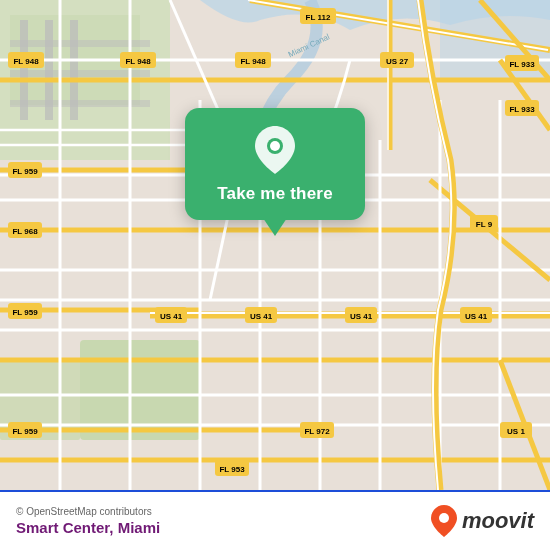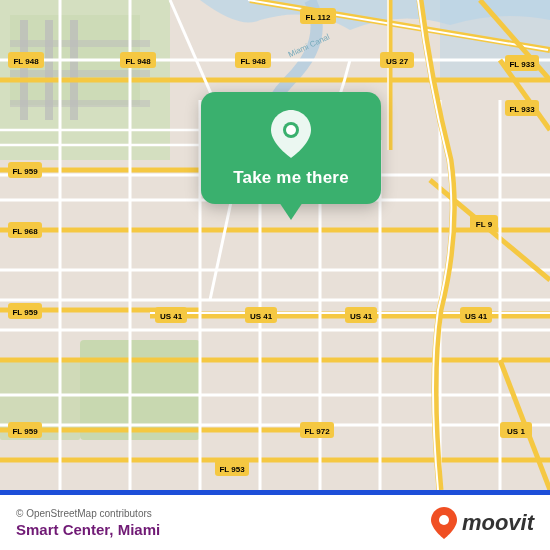--- a/index.html
+++ b/index.html
@@ -22,21 +22,21 @@
 
     
     #bottom-bar {
       width: 550px;
       height: 60px;
       background: #fff;
       display: flex;
       align-items: center;
       justify-content: space-between;
       padding: 0 16px;
-      border-top: 5px solid #1d4ed8;
+      border-top: 2px solid #1d4ed8;
       position: relative;
     }
 
     #bottom-left {
       display: flex;
       flex-direction: column;
     }
 
     #copyright-text {
       font-size: 10px;
@@ -61,33 +61,32 @@
     .moovit-text {
       font-size: 22px;
       font-weight: bold;
       color: #333;
       font-style: italic;
     }
 
     
     #popup-card {
       position: absolute;
-      top: 92px;
+      top: 108px;
       left: 50%;
       transform: translateX(-50%);
       width: 180px;
       background: #3ab06e;
       border-radius: 14px;
       display: flex;
       flex-direction: column;
       align-items: center;
       padding: 18px 16px 16px;
       z-index: 10;
       box-shadow: 0 4px 16px rgba(0,0,0,0.25);
-      margin-left: 16px;
     }
 
     #popup-card::after {
       content: '';
       position: absolute;
       bottom: -16px;
       left: 50%;
       transform: translateX(-50%);
       width: 0;
       height: 0;

